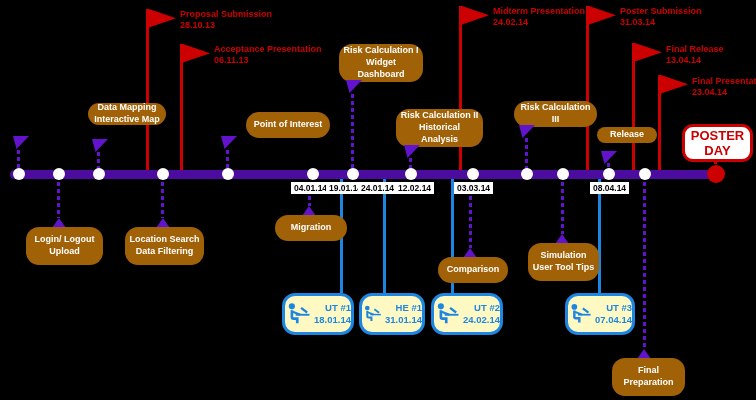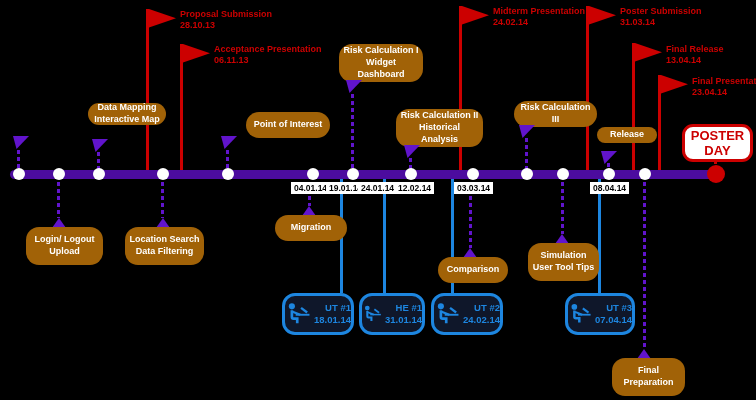--- a/index.html
+++ b/index.html
@@ -19,21 +19,21 @@
           justify-content:center;text-align:center;padding:2px 4px;box-sizing:border-box;}
   .tail-down{position:absolute;width:16px;height:13px;background:#6114cc;
              clip-path:polygon(0 0,100% 0,22% 100%);}
   .tail-up{position:absolute;width:14px;height:10px;background:#6114cc;
            clip-path:polygon(50% 0,0 100%,100% 100%);}
   .dotv{position:absolute;width:3px;
         background-image:repeating-linear-gradient(to bottom,#6114cc 0 4px,transparent 4px 7px);}
   .dotv-red{position:absolute;width:3px;
         background-image:repeating-linear-gradient(to bottom,#cc0000 0 3px,transparent 3px 6px);}
   .blue-line{position:absolute;width:3px;background:#1d86e0;}
-  .test-box{position:absolute;top:293px;height:42px;background:#0f172a;border:3px solid #1d86e0;
+  .test-box{position:absolute;top:293px;height:42px;background:#fef9c3;border:3px solid #1d86e0;
             border-radius:13px;box-sizing:border-box;display:flex;align-items:center;
             justify-content:center;gap:3px;color:#1d86e0;}
   .test-text{display:flex;flex-direction:column;align-items:flex-end;font-size:9.5px;line-height:1.25;}
   .poster{position:absolute;left:682px;top:124px;width:71px;height:38px;background:#fff;
           border:3px solid #cc0000;border-radius:11px;box-sizing:border-box;display:flex;
           align-items:center;justify-content:center;color:#cc0000;font-size:13px;text-align:center;}
 </style>
 </head>
 <body>
 

